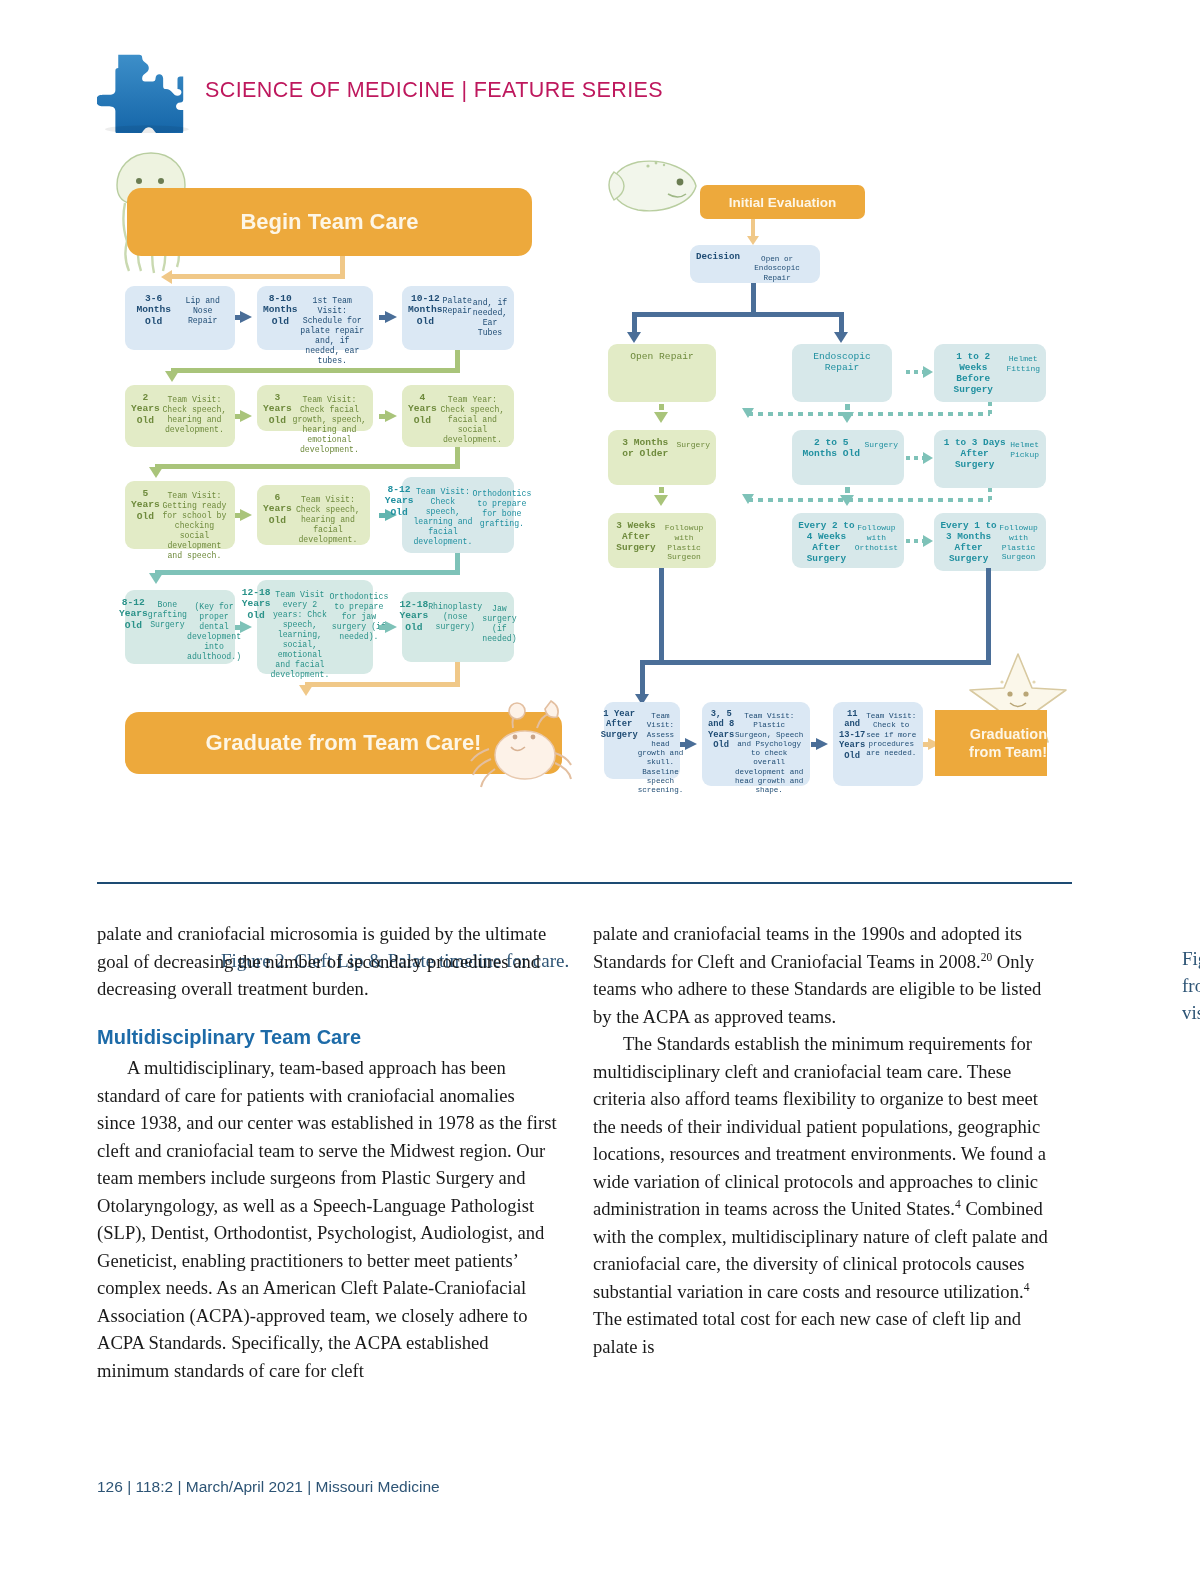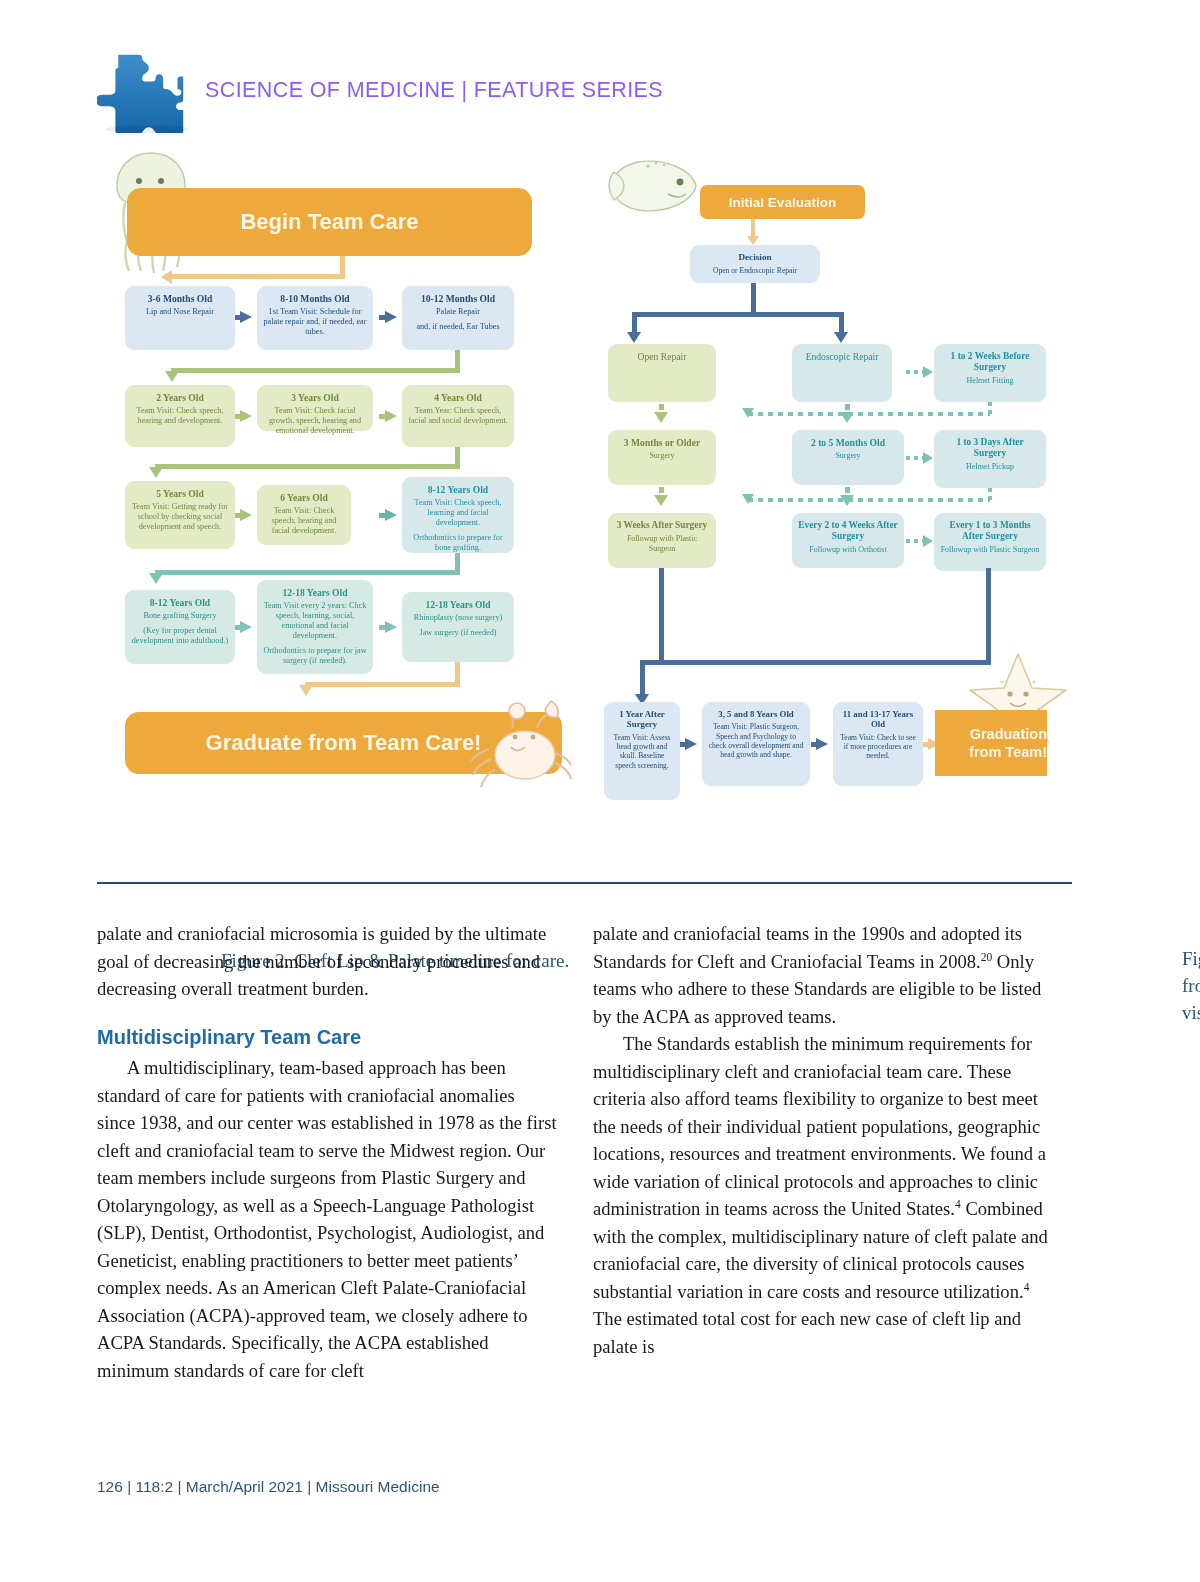--- a/index.html
+++ b/index.html
@@ -16,21 +16,21 @@
     position: absolute;
     left: 97px; top: 45px;
     width: 600px; height: 90px;
     display: flex; align-items: center;
   }
   .puzzle-logo { width: 96px; height: 86px; flex: 0 0 96px; }
   .header-title {
     font-family: "Liberation Sans", sans-serif;
     font-size: 21.5px;
     letter-spacing: 0.4px;
-    color: #8b5cf6;
+    color: #be185d;
     margin-left: 12px;
     white-space: nowrap;
   }
 
   
   .figures { position: absolute; left: 0; top: 140px; width: 1200px; height: 745px; }
 
   .fig-left  { position: absolute; left: 97px;  top: 0; width: 470px; height: 700px; }
   .fig-right { position: absolute; left: 590px; top: 0; width: 480px; height: 700px; }
 
@@ -55,22 +55,22 @@
     font-size: 14.5px; border-radius: 0; text-align: right; line-height: 1.25;
     flex-direction: column;
   }
 
   
   .node {
     position: absolute;
     border-radius: 9px;
     padding: 7px 6px;
     text-align: center;
-    font-family: Liberation Serif, serif;
-    display: flex; flex-direction: column; 
+    font-family: Liberation Mono, monospace;
+    display: flex; flex-direction: row; justify-content: center;
   }
   .node .t { font-weight: bold; line-height: 1.18; }
   .node .d { line-height: 1.22; margin-top: 3px; font-weight: normal; }
   .node .d + .d { margin-top: 5px; }
 
   .blue  { background: #dbe8f4; }
   .blue  .t, .blue .d  { color: #1f4c74; }
   .green { background: #e2ebc6; }
   .green .t, .green .d { color: #6e8a3c; }
   .teal  { background: #d5e9e5; }
@@ -217,21 +217,21 @@
     <div class="bar" style="left:58px; top:324px; width:305px; height:5px; background:#a9c47a;"></div>
     <div class="tri" style="left:52px; top:327px; border-left:7px solid transparent; border-right:7px solid transparent; border-top:11px solid #a9c47a;"></div>
 
     <div class="node green" style="left:28px; top:341px; width:110px; height:68px;">
       <div class="t">5 Years Old</div>
       <div class="d">Team Visit: Getting ready for school by checking social development and speech.</div>
     </div>
     <div class="tri" style="left:143px; top:369px; border-top:6px solid transparent; border-bottom:6px solid transparent; border-left:12px solid #a9c47a;"></div>
     <div class="bar" style="left:138px; top:373px; width:8px; height:5px; background:#a9c47a;"></div>
 
-    <div class="node green" style="left:160px; top:345px; width:94px; height:60px;">
+    <div class="node green" style="left:160px; top:345px; width:113px; height:60px;">
       <div class="t">6 Years Old</div>
       <div class="d">Team Visit: Check speech, hearing and facial development.</div>
     </div>
     <div class="tri" style="left:288px; top:369px; border-top:6px solid transparent; border-bottom:6px solid transparent; border-left:12px solid #62b5b0;"></div>
     <div class="bar" style="left:282px; top:373px; width:8px; height:5px; background:#62b5b0;"></div>
 
     <div class="node tealblue" style="left:305px; top:337px; width:112px; height:76px;">
       <div class="t">8-12 Years Old</div>
       <div class="d">Team Visit: Check speech, learning and facial development.</div>
       <div class="d">Orthodontics to prepare for bone grafting.</div>
@@ -390,21 +390,21 @@
          background:repeating-linear-gradient(90deg,#7ec2b8 0 5px,transparent 5px 10px);"></div>
     <div class="tri" style="left:152px; top:354px; border-left:6px solid transparent; border-right:6px solid transparent; border-top:10px solid #7ec2b8;"></div>
 
     <div class="bar" style="left:69px; top:428px; width:5px; height:96px; background:#4a6e98;"></div>
     <div class="bar" style="left:396px; top:428px; width:5px; height:96px; background:#4a6e98;"></div>
     <div class="bar" style="left:69px; top:520px; width:332px; height:5px; background:#4a6e98;"></div>
     <div class="bar" style="left:50px; top:520px; width:5px; height:38px; background:#4a6e98;"></div>
     <div class="bar" style="left:50px; top:520px; width:24px; height:5px; background:#4a6e98;"></div>
     <div class="tri" style="left:45px; top:554px; border-left:7px solid transparent; border-right:7px solid transparent; border-top:11px solid #4a6e98;"></div>
 
-    <div class="node blue" style="left:14px; top:562px; width:76px; height:98px; font-size:7.6px;">
+    <div class="node blue" style="left:14px; top:562px; width:76px; height:77px; font-size:7.6px;">
       <div class="t" style="font-size:8.8px;">1 Year After Surgery</div>
       <div class="d">Team Visit: Assess head growth and skull. Baseline speech screening.</div>
     </div>
     <div class="tri" style="left:95px; top:598px; border-top:6px solid transparent; border-bottom:6px solid transparent; border-left:12px solid #4a6e98;"></div>
     <div class="bar" style="left:90px; top:602px; width:8px; height:5px; background:#4a6e98;"></div>
 
     <div class="node blue" style="left:112px; top:562px; width:108px; height:84px; font-size:7.6px;">
       <div class="t" style="font-size:8.8px;">3, 5 and 8 Years Old</div>
       <div class="d">Team Visit: Plastic Surgeon, Speech and Psychology to check overall development and head growth and shape.</div>
     </div>

